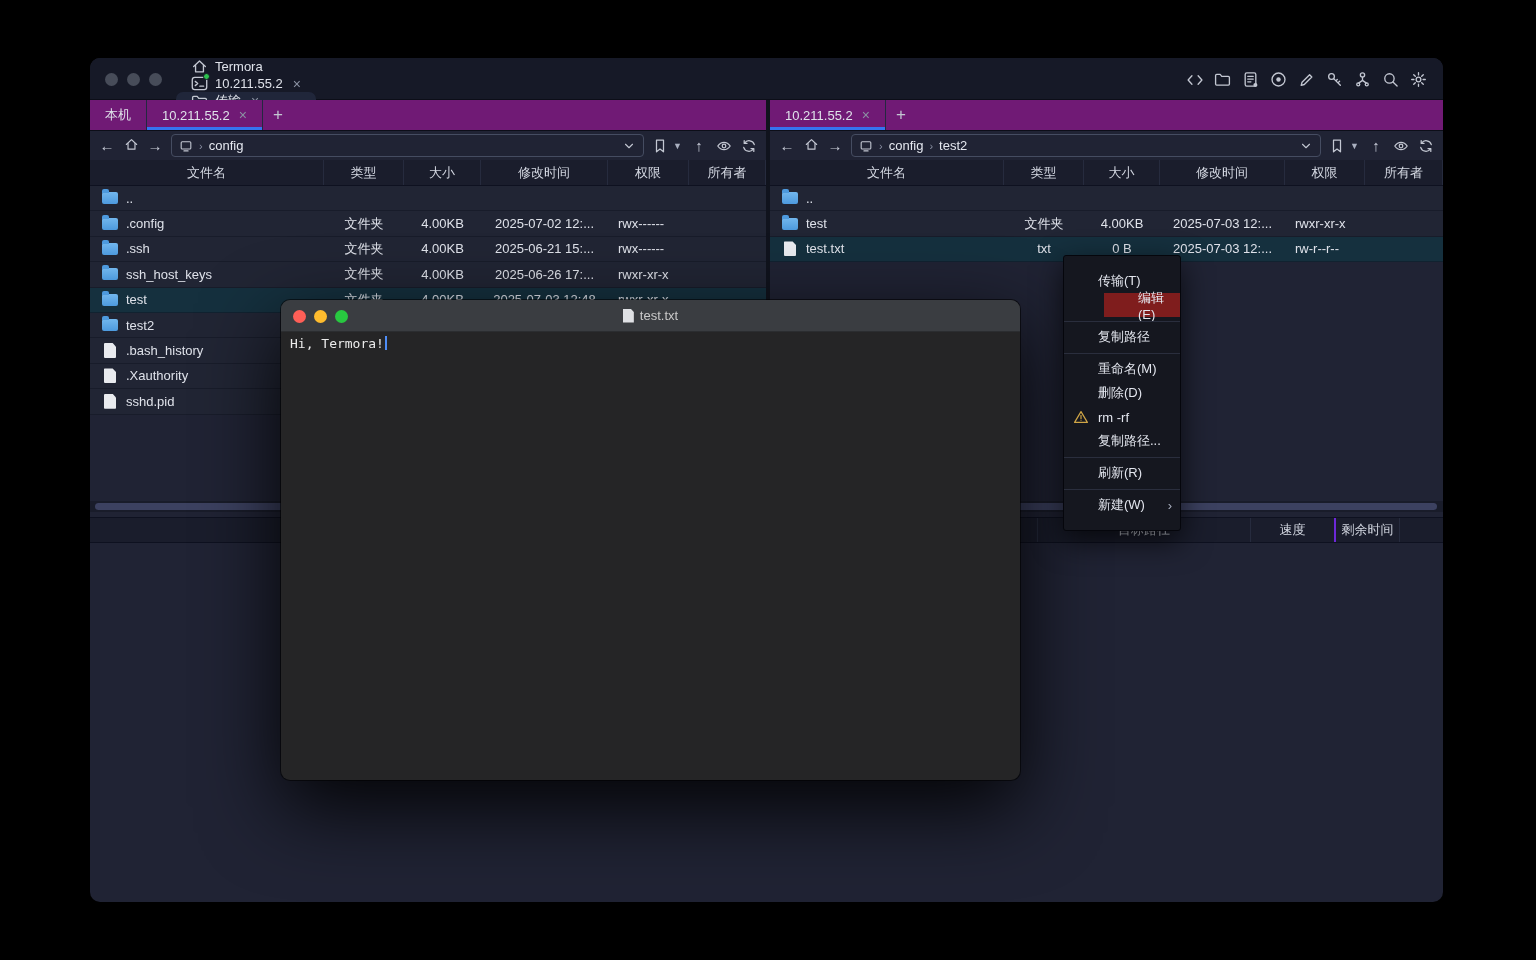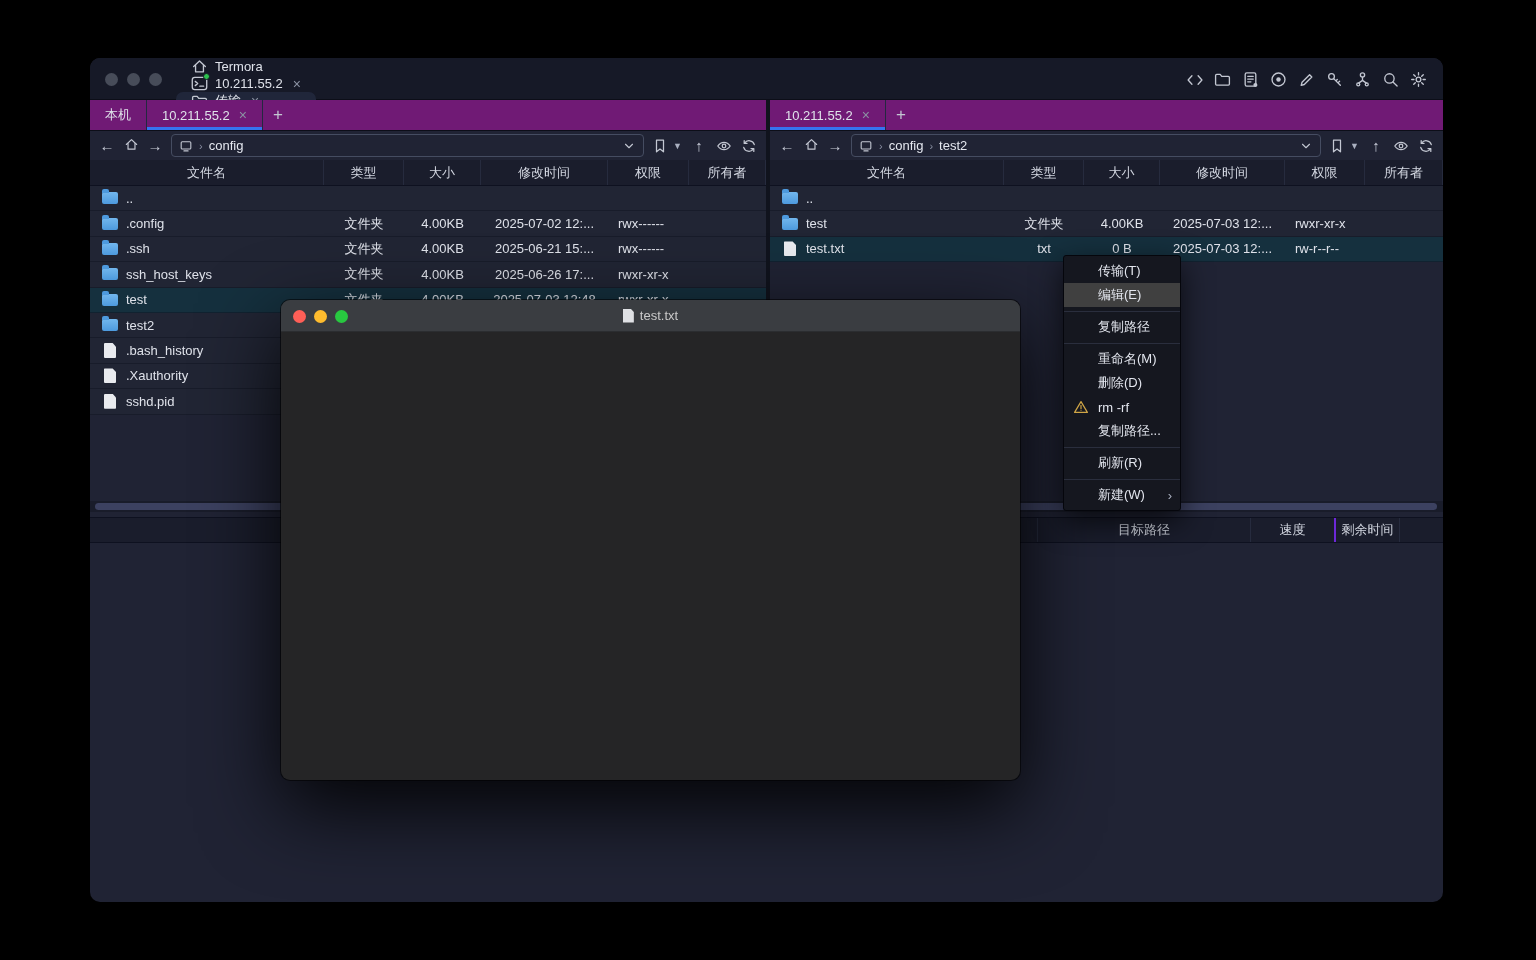--- a/index.html
+++ b/index.html
@@ -97,24 +97,24 @@
     display:flex; align-items:center; justify-content:center; gap:6px; color:#c9c9c9; font-size:13px; position:relative; }
   .edots { position:absolute; left:12px; top:9.5px; display:flex; gap:8px; }
   .edot { width:13px; height:13px; border-radius:50%; }
   .edot.r{background:#ff5f57}.edot.y{background:#febc2e}.edot.g{background:#28c840}
   .docicon { width:11px; height:14px; background:#dfe1e4; clip-path:polygon(0 0,70% 0,100% 25%,100% 100%,0 100%); }
   .ebody { padding:4px 9px; font-family:"DejaVu Sans Mono", monospace; font-size:13px; color:#ececec; }
   .cursor { display:inline-block; width:2px; height:14px; background:#4e8df6; vertical-align:-2px; margin-left:1px; }
 
   
   .cmenu { position:absolute; left:1063px; top:255px; width:118px; background:#15171f;
-    border:1px solid #05060c; border-radius:3px; padding:3px 0; z-index:50;
+    border:1px solid #05060c; border-radius:3px; padding:13px 0; z-index:50;
     box-shadow:0 10px 30px rgba(0,0,0,.7); }
   .mi { height:24px; display:flex; align-items:center; padding:0 8px 0 34px; font-size:13px; color:#e3e6ee; position:relative; }
-  .mi.hl { background:#404040; }
+  .mi.hl { background:#7f1d1d;margin-left:40px; }
   .mi .micon { position:absolute; left:9px; top:4px; width:16px; height:16px; }
   .mi .sub { margin-left:auto; color:#aab0c0; font-size:13px; }
   .msep { height:8px; position:relative; }
   .msep::after { content:""; position:absolute; left:0; right:0; top:3.5px; height:1px; background:#2a2e3d; }
 </style>
 </head>
 <body>
 
 <div class="window">
 
@@ -514,20 +514,21 @@
 <div class="editor">
   <div class="etitle">
     <div class="edots">
       <span class="edot r"></span>
       <span class="edot y"></span>
       <span class="edot g"></span>
     </div>
     <span class="docicon"></span>
     <span>test.txt</span>
   </div>
+  <div class="ebody"><span>Hi, Termora!</span><span class="cursor"></span></div>
 </div>
 
 <div class="cmenu">
   <div class="mi">传输(T)</div>
   <div class="mi hl">编辑(E)</div>
   <div class="msep"></div>
   <div class="mi">复制路径</div>
   <div class="msep"></div>
   <div class="mi">重命名(M)</div>
   <div class="mi">删除(D)</div>

